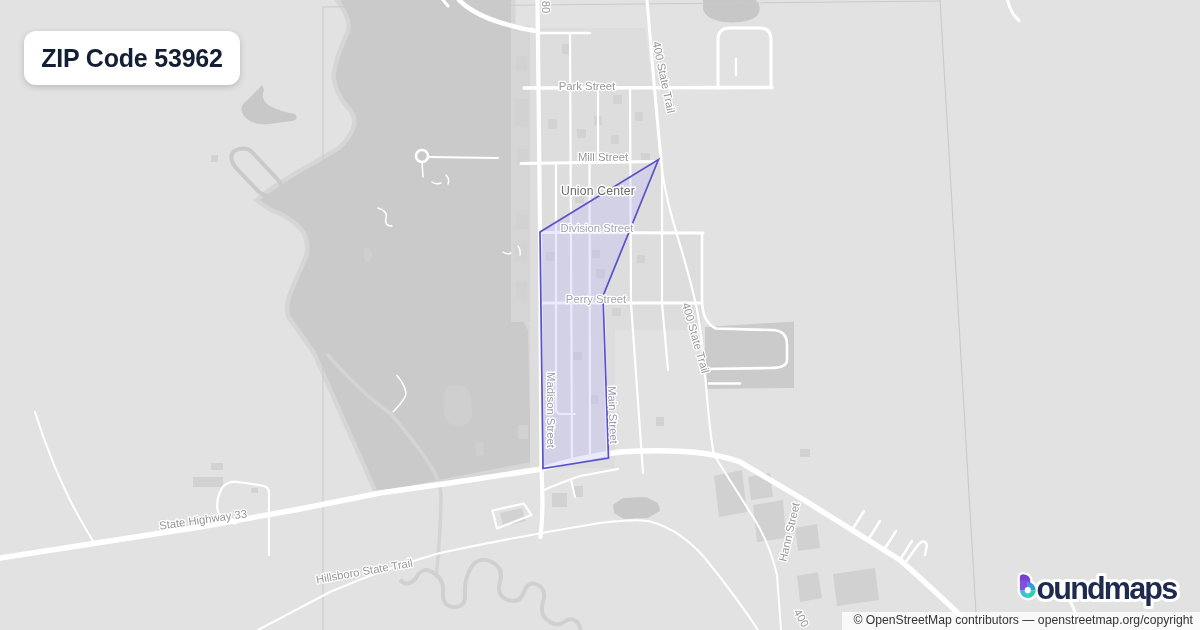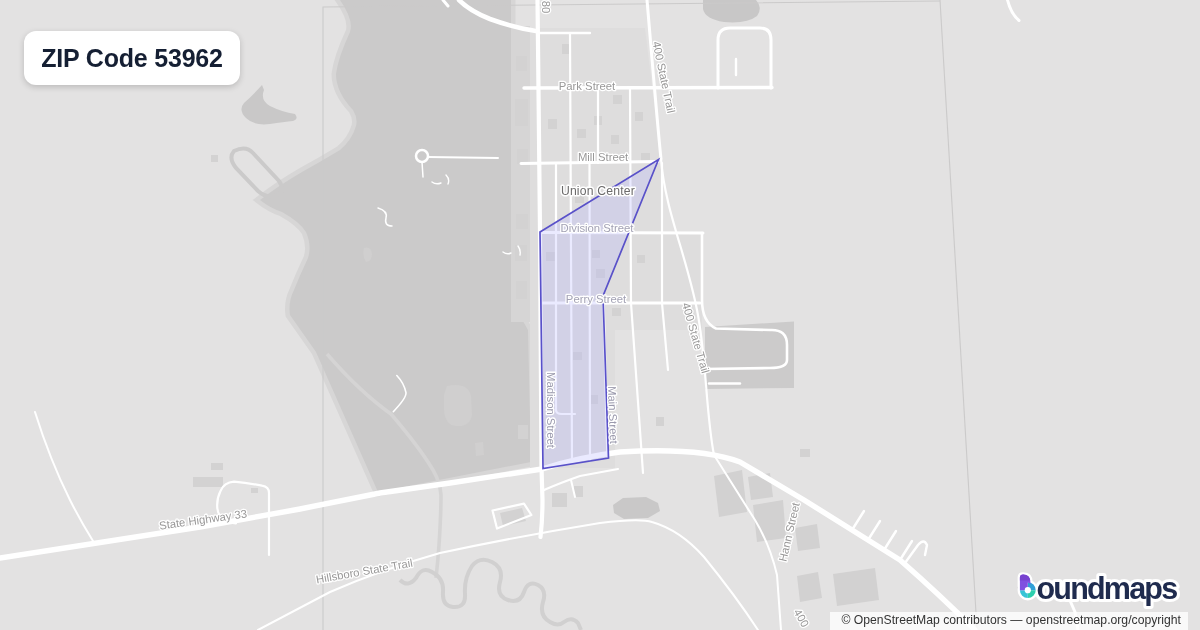--- a/index.html
+++ b/index.html
@@ -2,21 +2,21 @@
 <html><head>
 <meta charset="utf-8">
 <style>
   html,body{margin:0;padding:0;}
   body{width:1200px;height:630px;overflow:hidden;font-family:"Liberation Sans",sans-serif;}
   .map{position:relative;width:1200px;height:630px;background:#e3e2e2;}
   svg text{font-family:"Liberation Sans",sans-serif;}
   .badge{position:absolute;left:24px;top:23px;width:216px;height:54px;background:#fff;border-radius:12px;
     box-shadow:0 2px 6px rgba(0,0,0,0.18);display:flex;align-items:center;justify-content:center;margin-top:8px;}
   .badge span{font-size:25px;font-weight:bold;color:#151f33;letter-spacing:-0.2px;}
-  .attr{position:absolute;right:12px;bottom:0;height:18px;background:rgba(255,255,255,0.78);
+  .attr{position:absolute;right:0;bottom:0;height:18px;background:rgba(255,255,255,0.78);
     font-size:12.2px;color:#333;line-height:17px;padding:0 7px 0 11px;white-space:nowrap;}
 </style>
 </head>
 <body>
 <div class="map">
 <svg width="1200" height="630" viewBox="0 0 1200 630">
 
   <rect x="0" y="0" width="1200" height="630" fill="#e3e2e2"></rect>
 
   <path d="M340,0 Q354,20 350,32 Q338,58 336,74 Q336,92 353,110 Q358,118 356,126 Q352,140 340,150 Q320,162 302,172 Q278,186 260,200 Q270,208 282,212 Q300,222 306,232 Q312,246 308,258 Q300,275 294,290 Q288,302 290,315 L316,352 L378,492 L531,462 L528,330 L511,300 L511,0 Z" fill="none" stroke="#d7d6d6" stroke-width="9"></path>

